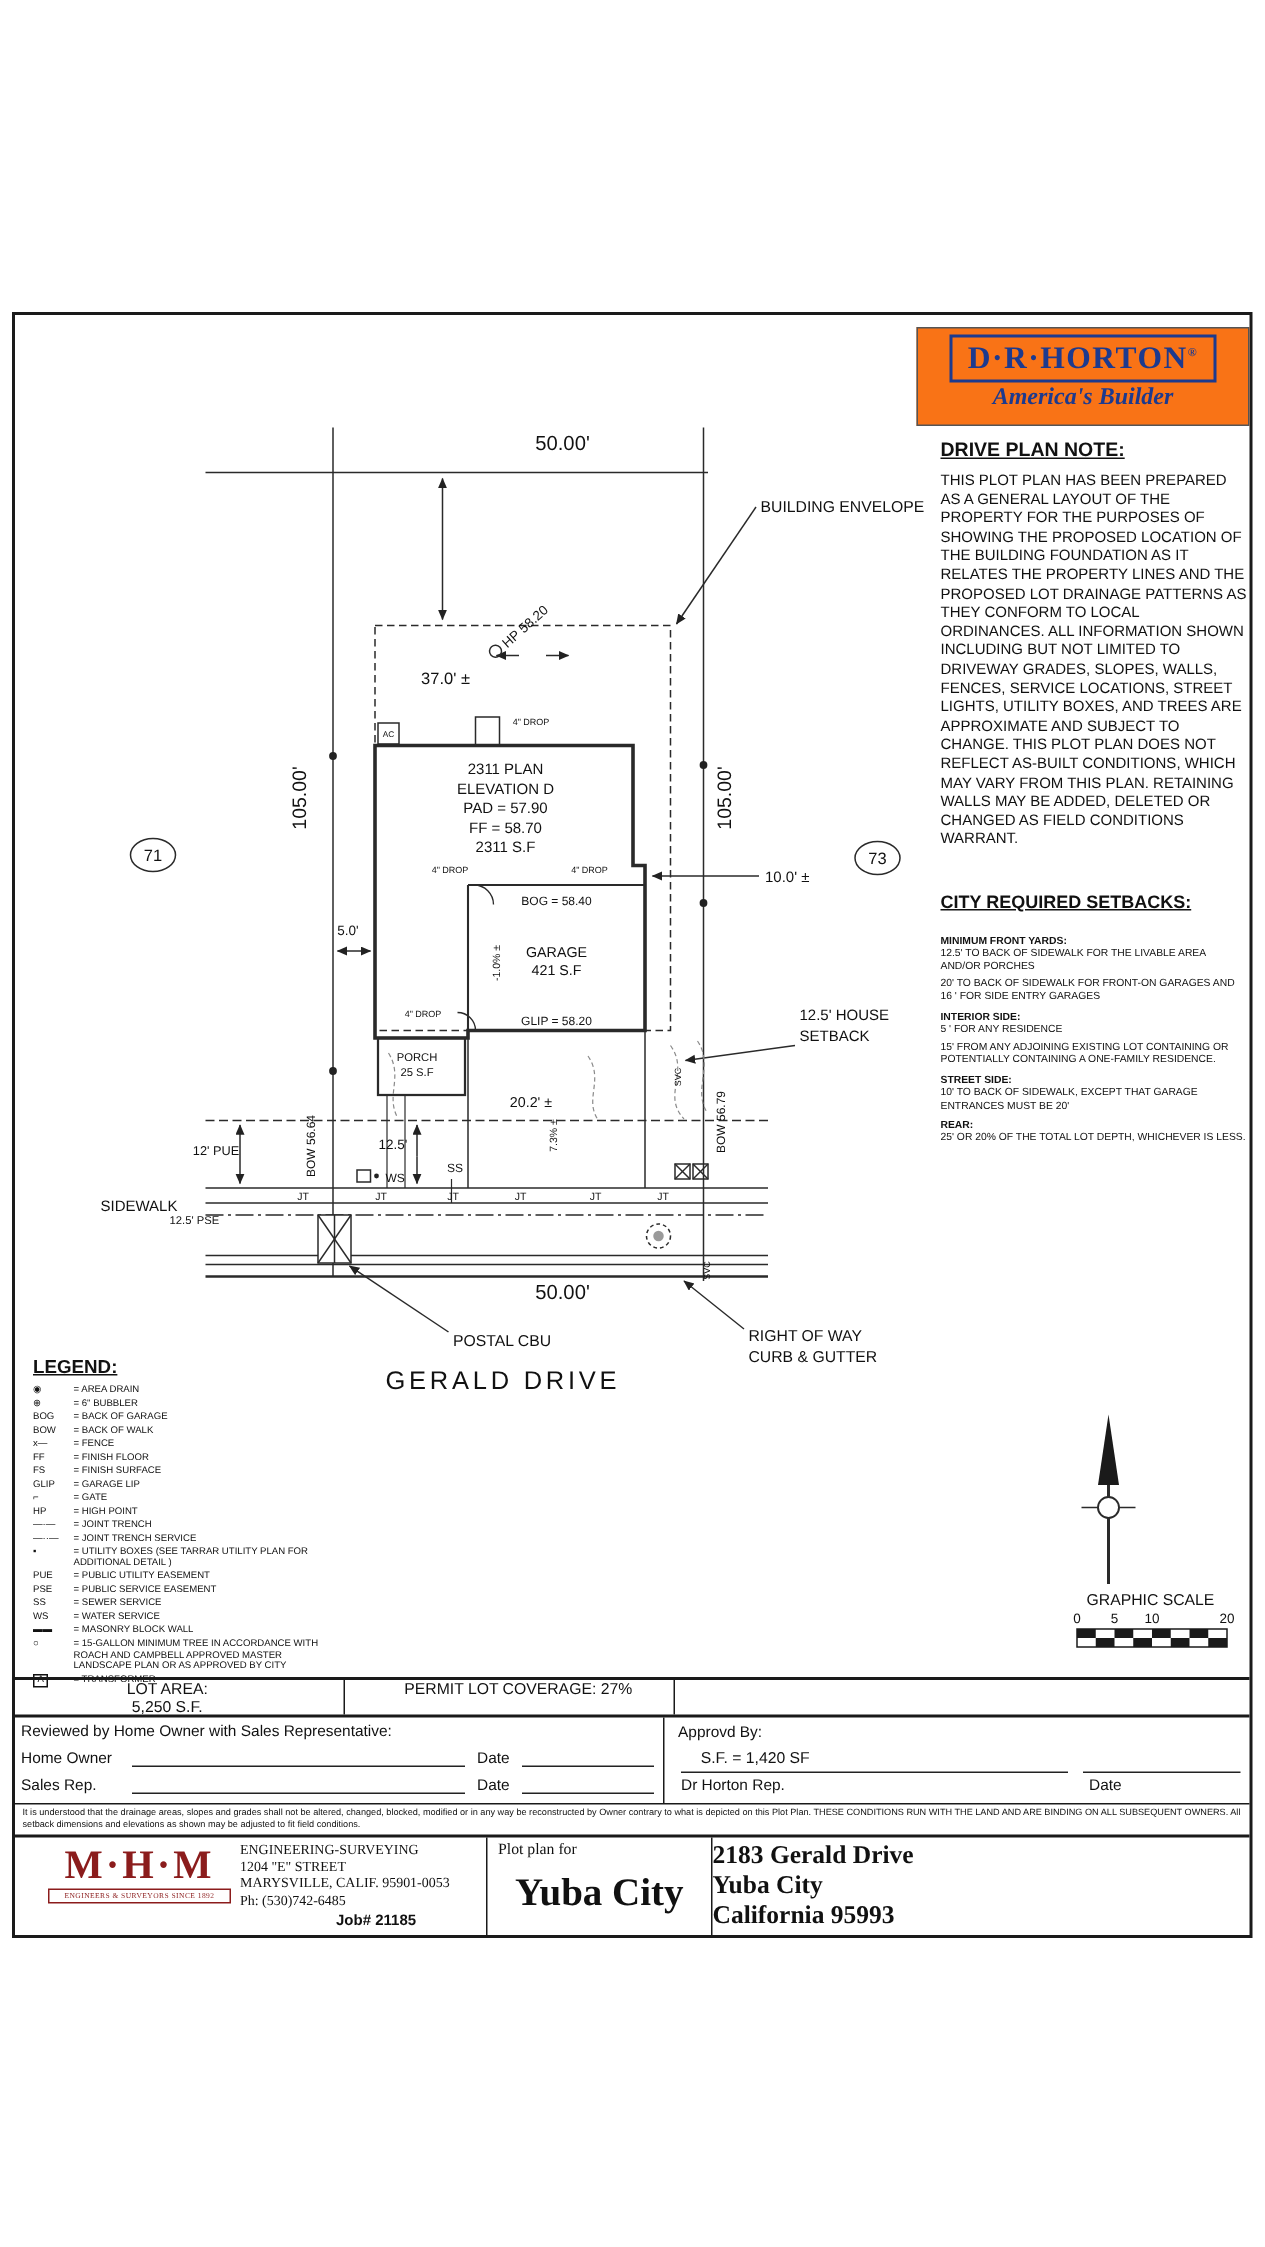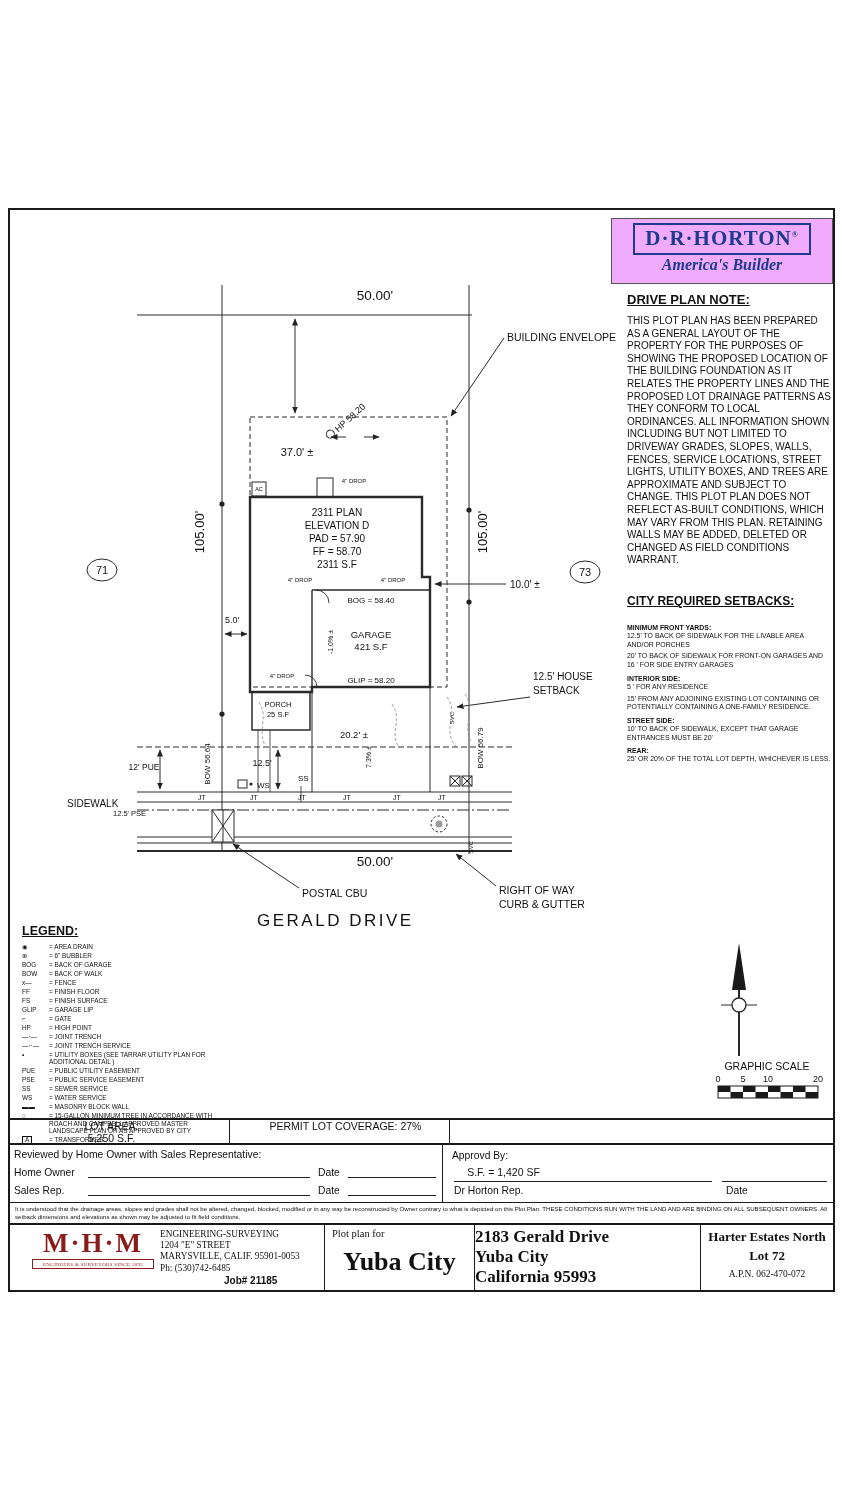--- a/index.html
+++ b/index.html
@@ -1,36 +1,36 @@
 <!DOCTYPE html>
 <html><head>
 <meta charset="utf-8">
 <style>
   html,body{margin:0;padding:0;background:#fff;}
   body{width:843px;height:1498px;position:relative;font-family:"Liberation Sans",sans-serif;color:#111;}
   .sheet{position:absolute;left:8px;top:208px;width:827px;height:1084px;border:2px solid #1a1a1a;box-sizing:border-box;background:#fff;}
   .abs{position:absolute;}
 
   
-  .drh{position:absolute;left:601px;top:8px;width:222px;height:66px;border:1px solid #555;box-sizing:border-box;text-align:center;padding-top:4px;background:#f0abfc;}
+  .drh{position:absolute;left:601px;top:8px;width:222px;height:66px;border:1px solid #555;box-sizing:border-box;text-align:center;padding-top:4px;background:#f97316;}
   .drh-name{display:inline-block;border:2px solid #1d3a8e;padding:1px 10px 2px;font-family:"Liberation Serif",serif;font-weight:bold;font-size:21px;letter-spacing:1px;color:#1d3a8e;white-space:nowrap;}
   .drh-reg{font-size:8px;vertical-align:super;}
   .drh-tag{font-family:"Liberation Serif",serif;font-style:italic;font-weight:bold;font-size:16px;color:#1d3a8e;margin-top:1px;}
 
   
   .note{position:absolute;left:617px;top:82px;width:204px;}
   .note-title{font-size:13px;font-weight:bold;text-decoration:underline;margin-bottom:8px;}
   .note-body{font-size:10px;line-height:12.6px;}
   .sb{position:absolute;left:617px;top:384px;width:204px;}
   .sb-title{font-size:12px;font-weight:bold;text-decoration:underline;margin-bottom:16px;}
   .sb h4{font-size:6.9px;margin:5px 0 1px;font-weight:bold;}
   .sb p{font-size:6.9px;margin:0 0 3px;line-height:8.7px;}
 
   
-  .legend{position:absolute;left:12px;top:694px;width:198px;margin-top:20px;}
+  .legend{position:absolute;left:12px;top:694px;width:198px;}
   .legend-title{font-size:12.5px;font-weight:bold;text-decoration:underline;margin-bottom:5px;}
   .lr{display:flex;font-size:6.4px;line-height:7.4px;margin-bottom:1.6px;}
   .lr .sym{flex:0 0 27px;}
   .lr .lt{flex:1;}
   .symbox{display:inline-block;border:1px solid #111;padding:0 2px;line-height:6.6px;}
 
   
   .areas{position:absolute;left:0;top:908px;width:823px;height:27px;border-top:2px solid #1a1a1a;border-bottom:2px solid #1a1a1a;box-sizing:border-box;display:flex;font-size:10.5px;}
   .areas>div{display:flex;align-items:center;box-sizing:border-box;flex-direction:column;}
   .ac1{flex:0 0 220px;border-right:1.5px solid #1a1a1a;justify-content:space-between;padding:0 22px 0 6px;}
@@ -441,20 +441,15 @@
     </div>
     <div class="tb2">
       <div class="tb2-cap">Plot plan for</div>
       <div class="tb2-city">Yuba City</div>
     </div>
     <div class="tb3">
       <div>2183 Gerald Drive</div>
       <div>Yuba City</div>
       <div>California 95993</div>
     </div>
-    <div class="tb4">
-      <div class="tb4-tract">Harter Estates North</div>
-      <div class="tb4-lot">Lot 72</div>
-      <div class="tb4-apn">A.P.N. 062-470-072</div>
-    </div>
   </div>
 
 </div>
 
 </body></html>

